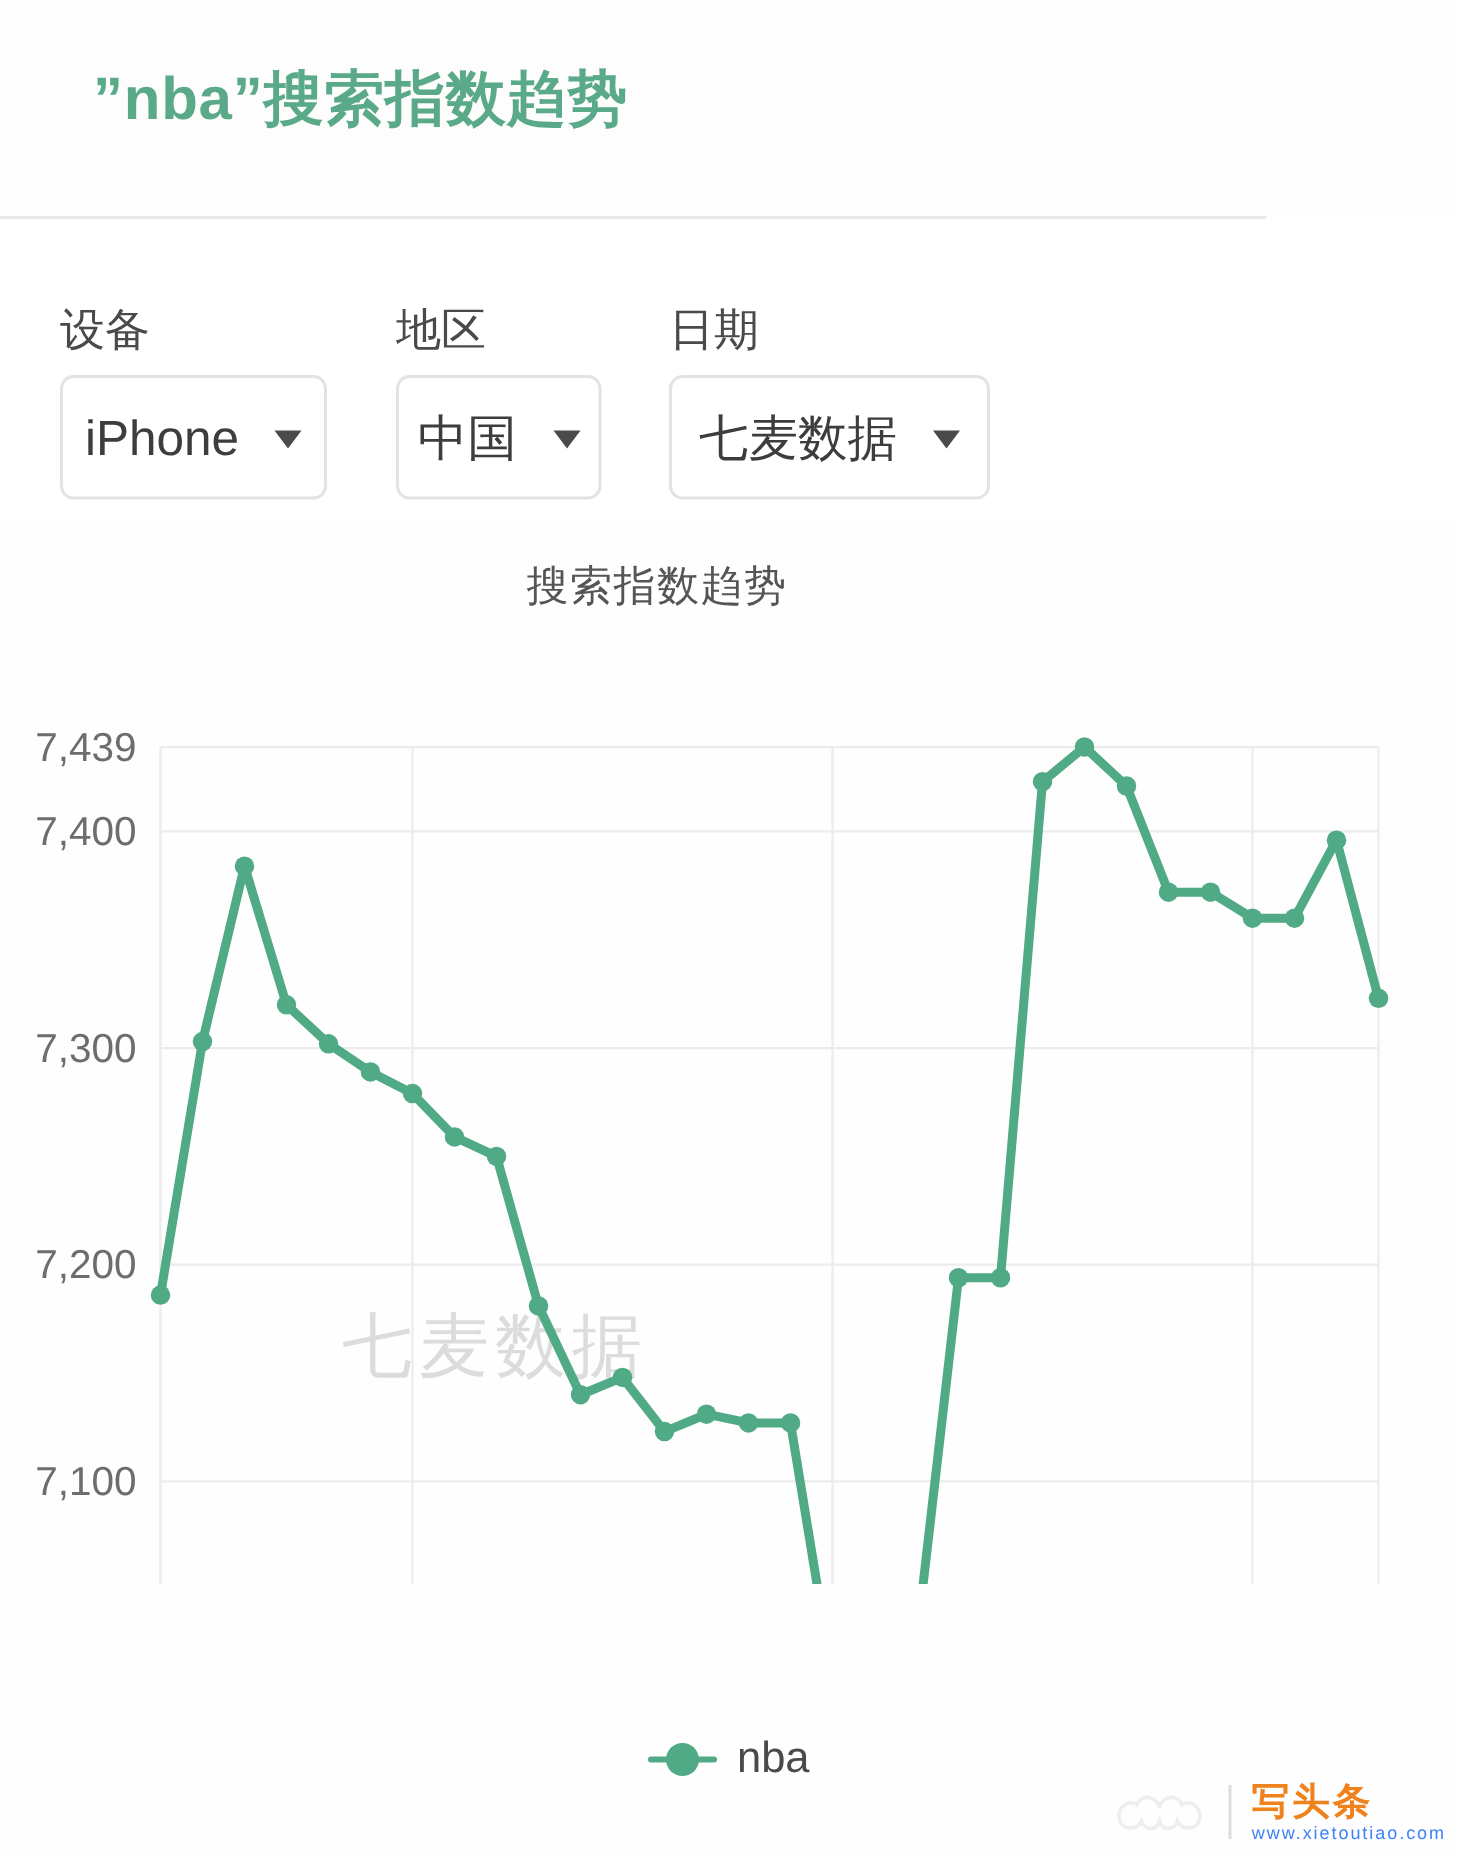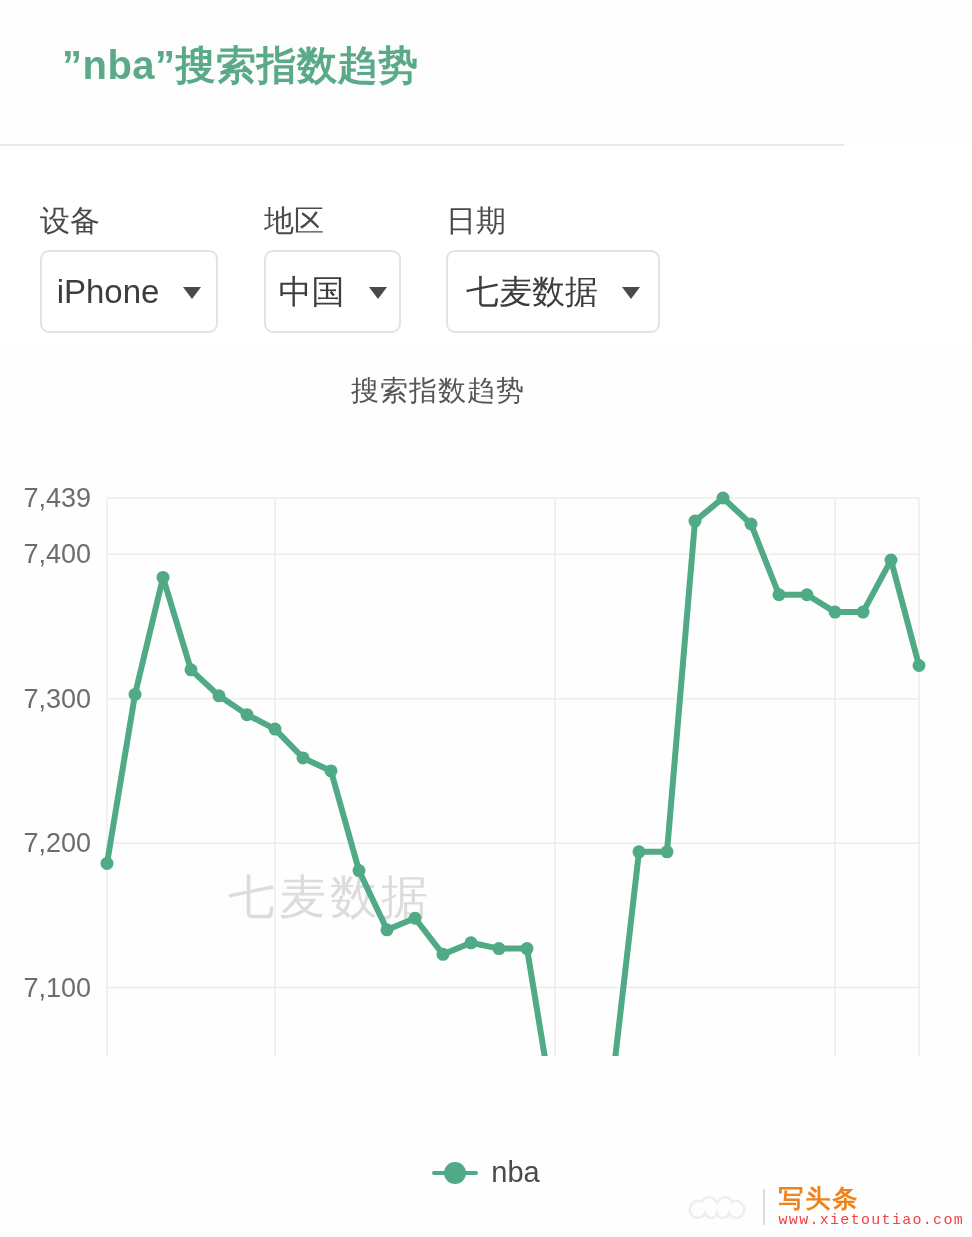--- a/index.html
+++ b/index.html
@@ -98,21 +98,21 @@
 
   
   .footer-wm {
     position: absolute; right: 8px; bottom: 8px;
     display: flex; align-items: center; gap: 14px;
   }
   .wm-cloud { width: 62px; height: 30px; opacity: .5; }
   .wm-div { width: 2px; height: 36px; background: #ddd; }
   .wm-text { display: flex; flex-direction: column; align-items: flex-start; }
   .wm-brand { font-size: 25px; color: #f0821e; font-weight: 700; letter-spacing: 2px; line-height: 1.1; text-align: right; }
-  .wm-url { font-size: 15px; color: #ef4444; letter-spacing: 1.3px; font-family: Liberation Mono, monospace; }
+  .wm-url { font-size: 12px; color: #3b82f6; letter-spacing: 1.3px; font-family: Liberation Sans, sans-serif; }
 </style>
 </head>
 <body>
 
 <div id="root">
 
   <div class="header">
     <div class="page-title">”nba”搜索指数趋势</div>
   </div>
 

